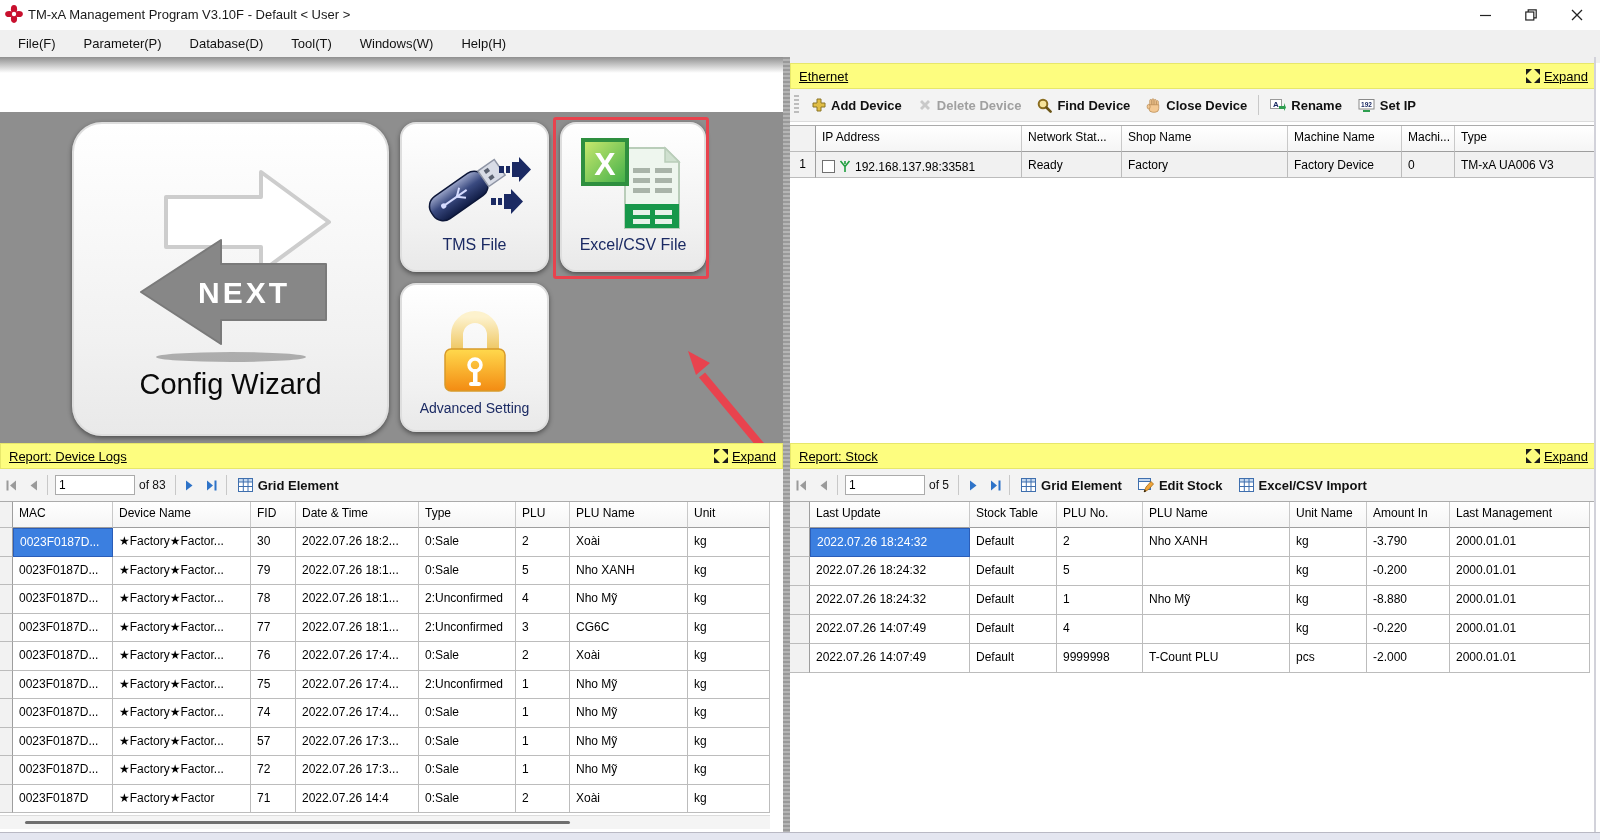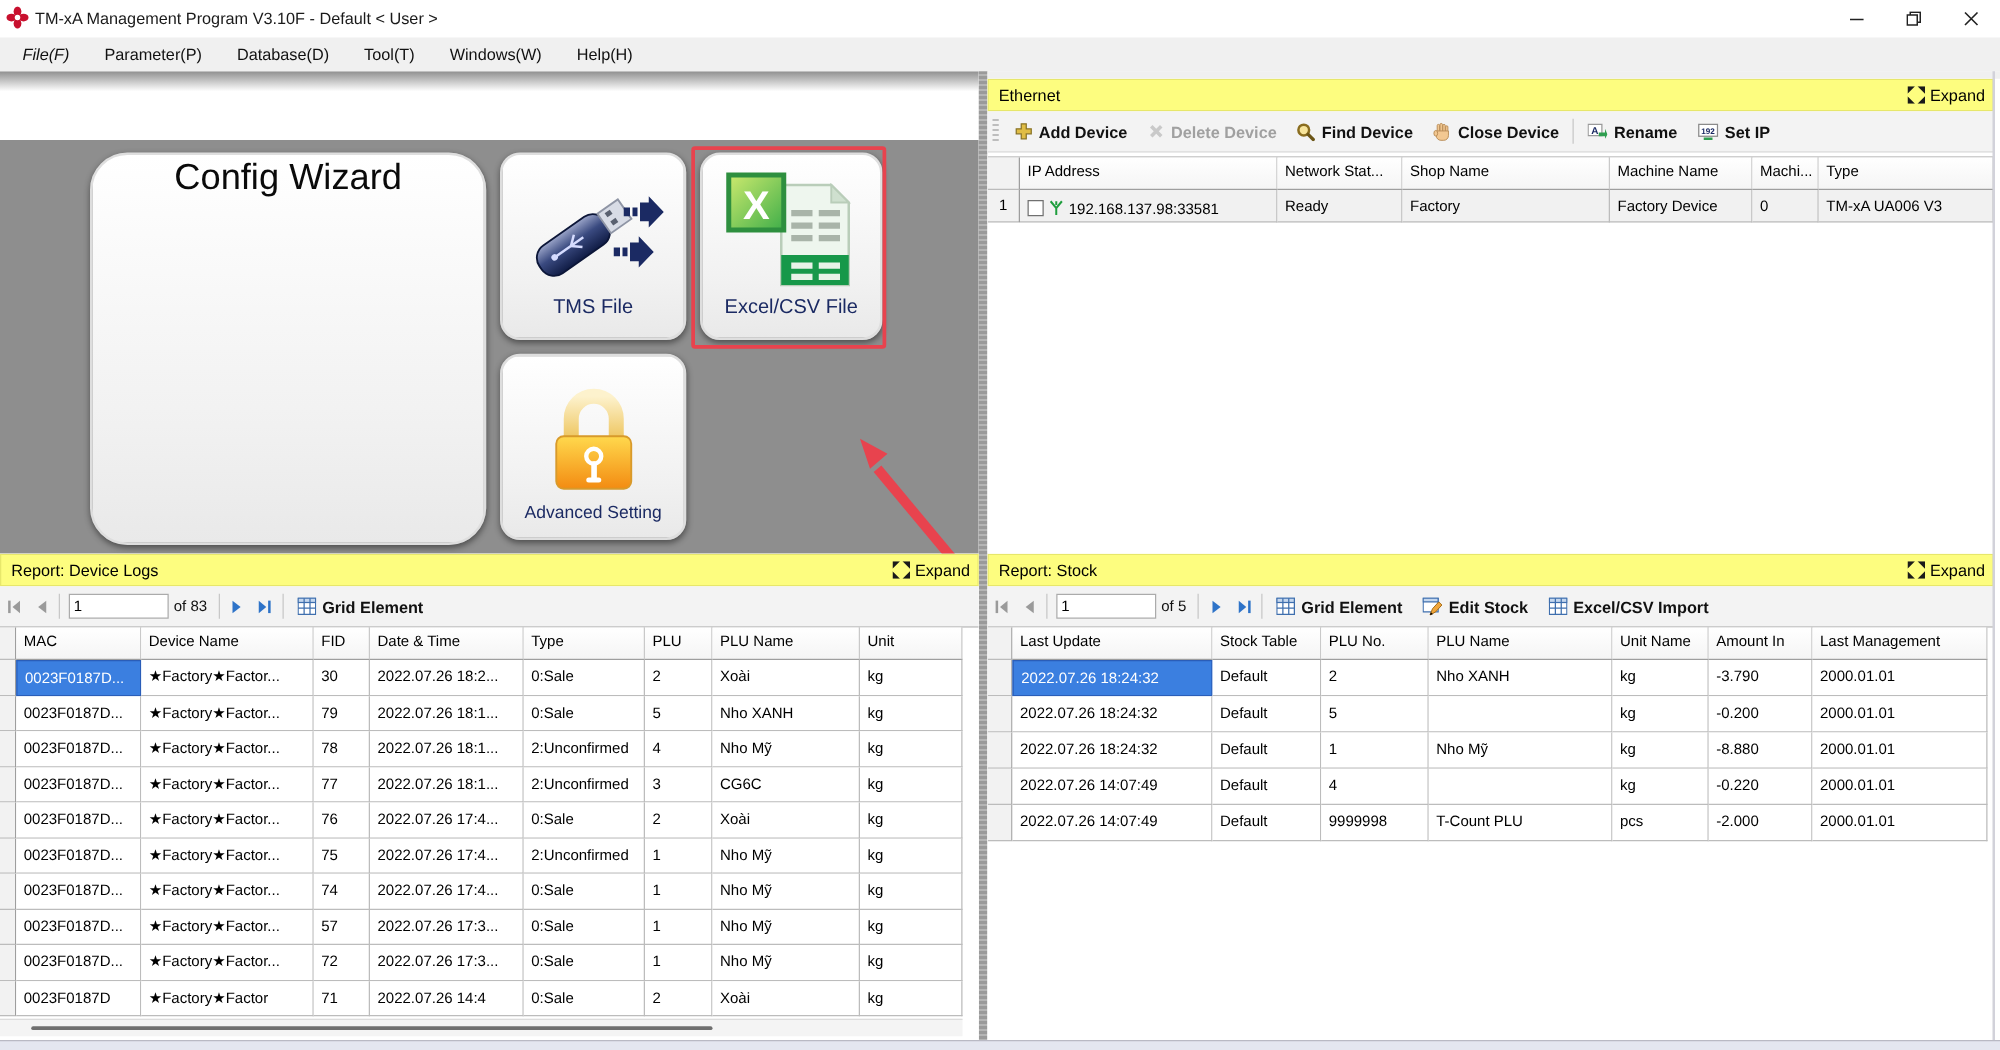--- a/index.html
+++ b/index.html
@@ -7,42 +7,42 @@
   
   .titlebar{position:absolute;left:0;top:0;width:1600px;height:30px;background:#fff;}
   .app-logo{position:absolute;left:5px;top:5px;}
   .title-text{position:absolute;left:28px;top:7px;font-size:13px;color:#1a1a1a;white-space:nowrap;}
   .win-controls{position:absolute;right:0;top:0;display:flex;height:30px;}
   .win-btn{width:46px;height:30px;display:flex;align-items:center;justify-content:center;}
   
   .menubar{position:absolute;left:0;top:30px;width:1600px;height:27px;background:#f0f0f0;
     display:flex;align-items:center;font-size:13px;color:#111;}
   .menu-item{padding:0 14px;height:27px;display:flex;align-items:center;}
-  .menu-item:first-child{margin-left:4px;font-style:italic;}
+  .menu-item:first-child{margin-left:4px;}
   
   .home{position:absolute;left:0;top:57px;width:783px;height:386px;background:#fff;overflow:hidden;}
   .home-shade{position:absolute;left:0;top:0;width:783px;height:16px;background:linear-gradient(#8f8f8f,#ffffff);}
   .home-grey{position:absolute;left:0;top:55px;width:783px;height:331px;background:#8e8e8e;}
   .big-btn{position:absolute;background:linear-gradient(#ffffff,#f1f1f1 70%,#e9e9e9);
     border:2px solid #dedede;box-shadow:0 2px 5px rgba(0,0,0,.45);display:flex;flex-direction:column;
     align-items:center;justify-content:flex-start;}
   .btn-config{left:72px;top:65px;width:313px;height:310px;border-radius:30px;}
   .btn-tms{left:400px;top:65px;width:145px;height:146px;border-radius:16px;}
   .btn-excel{left:560px;top:65px;width:142px;height:146px;border-radius:16px;}
   .btn-adv{left:400px;top:226px;width:145px;height:145px;border-radius:16px;}
   .cfg-label{font-size:29px;color:#0a0a0a;margin-top:2px;}
   .navy-label{font-size:16px;color:#1b2a63;margin-top:0px;}
   .navy-label-sm{font-size:14px;color:#1b2a63;margin-top:1px;}
   .red-rect{position:absolute;left:553px;top:60px;width:150px;height:156px;border:3px solid #e8434e;
     border-radius:3px;pointer-events:none;}
   .red-arrow-svg{position:absolute;left:660px;top:280px;pointer-events:none;}
   
   .panel{position:absolute;background:#fff;overflow:hidden;}
   .ybar{position:absolute;left:0;top:0;right:0;height:26px;background:#fdfd7f;border:1px solid #e7e76b;
-    box-sizing:border-box;display:flex;align-items:center;font-size:13px;color:#000;padding-left:8px;}
+    box-sizing:border-box;display:flex;align-items:center;font-size:13px;color:#000;padding-left:8px;text-decoration:underline;}
   .expand{margin-left:auto;display:flex;align-items:center;gap:4px;padding-right:6px;font-size:13px;}
   
   .tbar{position:absolute;left:0;right:0;top:26px;height:32px;background:#f3f3f3;border-bottom:1px solid #dcdcdc;
     display:flex;align-items:center;font-size:13px;color:#111;}
   .grip{width:5px;height:20px;margin:0 5px 0 4px;
     background:repeating-linear-gradient(#bdbdbd 0 2px,#f3f3f3 2px 4px);}
   .tbtn{display:flex;align-items:center;gap:5px;padding:0 8px;font-weight:bold;white-space:nowrap;}
   .tbtn.disabled{color:#a0a0a0;}
   .vsep{width:1px;height:20px;background:#c8c8c8;margin:0 3px;}
   .page-box{width:72px;height:18px;border:1px solid #ababab;font-size:12px;padding:0 3px;
@@ -118,20 +118,28 @@
   <div class="menu-item">Tool(T)</div>
   <div class="menu-item">Windows(W)</div>
   <div class="menu-item">Help(H)</div>
 </div>
 
 <div class="home">
   <div class="home-shade"></div>
   <div class="home-grey"></div>
 
   <div class="big-btn btn-config">
+    <span style="margin-top:28px;">
+      <svg width="240" height="210" viewBox="0 0 240 210">
+        <polygon points="55,45 150,45 150,20 218,70 150,120 150,95 55,95" fill="#ffffff" stroke="#cdcdcd" stroke-width="4" stroke-linejoin="round"></polygon>
+        <polygon points="215,112 110,112 110,88 30,140 110,192 110,168 215,168" fill="#878787" stroke="#7a7a7a" stroke-width="2" stroke-linejoin="round"></polygon>
+        <text x="133" y="151" text-anchor="middle" fill="#ffffff" font-size="30" font-weight="bold" letter-spacing="3">NEXT</text>
+        <ellipse cx="120" cy="205" rx="75" ry="5" fill="rgba(0,0,0,0.28)"></ellipse>
+      </svg>
+    </span>
     <span class="cfg-label">Config Wizard</span>
   </div>
 
   <div class="big-btn btn-tms">
     <span style="margin-top:12px;">
       <svg width="120" height="96" viewBox="0 0 120 96">
         <defs>
           <linearGradient id="nav" x1="0" y1="0" x2="0" y2="1">
             <stop offset="0" stop-color="#9aa4c8"></stop>
               <stop offset="0.45" stop-color="#3a4a80"></stop>

